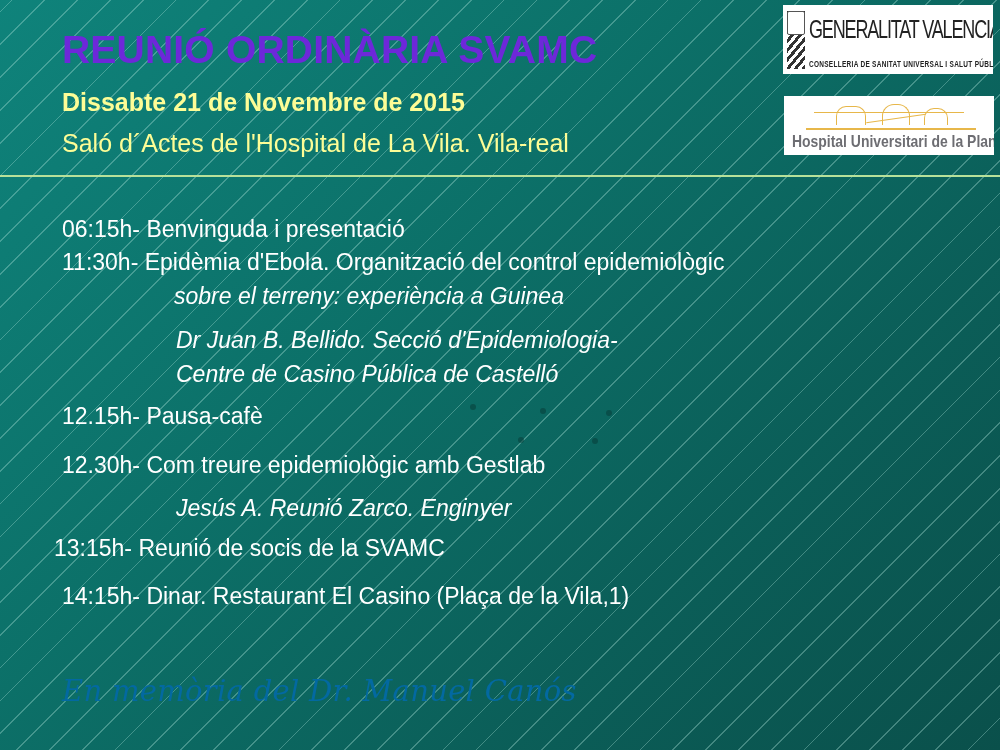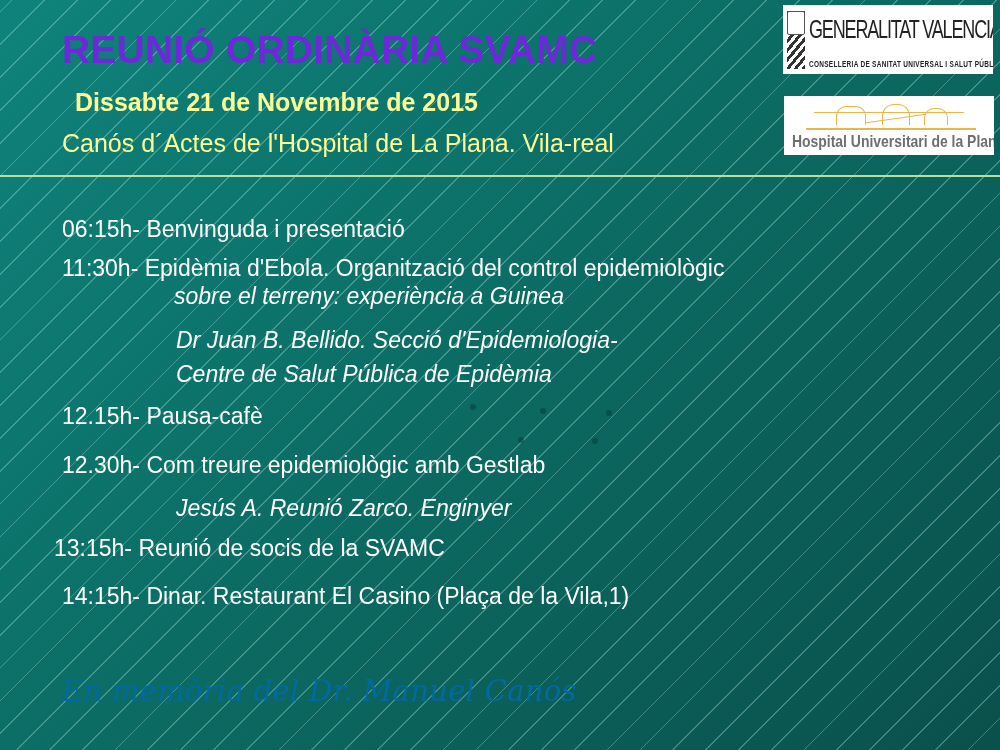--- a/index.html
+++ b/index.html
@@ -17,21 +17,21 @@
         rgba(170, 225, 215, 0.35) 22px,
         rgba(170, 225, 215, 0.35) 23.2px
       );
     }
     .title {
       position: absolute; left: 62px; top: 28px;
       font-size: 39px; font-weight: bold; color: #6d28d9; white-space: nowrap; letter-spacing: 0.2px;
     }
     .date {
       position: absolute; left: 62px; top: 88px;
-      font-size: 25px; font-weight: bold; color: #fdfd96; white-space: nowrap; margin-left: 13px;
+      font-size: 25px; font-weight: bold; color: #fdfd96; white-space: nowrap;
     }
     .venue {
       position: absolute; left: 62px; top: 129px;
       font-size: 25px; color: #fdfd96; white-space: nowrap;
     }
     .divider {
       position: absolute; left: 0; top: 175px; width: 1000px; height: 2px;
       background: #b7e19a;
     }
     .logo {
@@ -82,21 +82,21 @@
 <div class="stripes"></div>
 
 <div class="dot" style="left:540px;top:408px;"></div>
 <div class="dot" style="left:606px;top:410px;"></div>
 <div class="dot" style="left:518px;top:437px;"></div>
 <div class="dot" style="left:592px;top:438px;"></div>
 <div class="dot" style="left:470px;top:404px;"></div>
 
 <div class="title">REUNIÓ ORDINÀRIA SVAMC</div>
 <div class="date">Dissabte 21 de Novembre de 2015</div>
-<div class="venue">Canós d´Actes de l'Hospital de La Plana. Vila-real</div>
+<div class="venue">Saló d´Actes de l'Hospital de La Vila. Vila-real</div>
 
 <div class="logo logo-gv">
   <div class="crest"></div>
   <div class="crest-top"></div>
   <div class="name">GENERALITAT VALENCIANA</div>
   <div class="sub">CONSELLERIA DE SANITAT UNIVERSAL I SALUT PÚBLICA</div>
 </div>
 
 <div class="logo logo-hp">
   <div class="building">
@@ -105,23 +105,23 @@
       <div class="b3"></div>
       <div class="b4"></div>
       <div class="b5"></div>
   </div>
   <div class="hname">Hospital Universitari de la Plana</div>
 </div>
 
 <div class="divider"></div>
 
 <div class="row" style="left:62px;top:216px;color:#fff;font-size:23px;">06:15h- Benvinguda i presentació</div>
-<div class="row" style="left:62px;top:249px;color:#fff;font-size:23px;margin-top:6px;">11:30h- Epidèmia d'Ebola. Organització del control epidemiològic</div>
+<div class="row" style="left:62px;top:249px;color:#fff;font-size:23px;">11:30h- Epidèmia d'Ebola. Organització del control epidemiològic</div>
 <div class="row" style="left:174px;top:283px;color:#fff;font-size:23px;font-style:italic;">sobre el terreny: experiència a Guinea</div>
 <div class="row ital" style="left:176px;top:318px;color:#fff;font-size:23px;">Dr Juan B. Bellido. Secció d'Epidemiologia-</div>
-<div class="row ital" style="left:176px;top:352px;color:#fff;font-size:23px;">Centre de Salut Pública de Epidèmia</div>
+<div class="row ital" style="left:176px;top:352px;color:#fff;font-size:23px;">Centre de Casino Pública de Castelló</div>
 <div class="row" style="left:62px;top:403px;color:#fff;font-size:23px;">12.15h- Pausa-cafè</div>
 <div class="row" style="left:62px;top:452px;color:#fff;font-size:23px;">12.30h- Com treure epidemiològic amb Gestlab</div>
 <div class="row ital" style="left:176px;top:486px;color:#fff;font-size:23px;">Jesús A. Reunió Zarco. Enginyer</div>
 <div class="row" style="left:54px;top:535px;color:#fff;font-size:23px;">13:15h- Reunió de socis de la SVAMC</div>
 <div class="row" style="left:62px;top:583px;color:#fff;font-size:23px;">14:15h- Dinar. Restaurant El Casino (Plaça de la Vila,1)</div>
 
 <div class="memorial">En memòria del Dr. Manuel Canós</div>
 
 </body></html>

